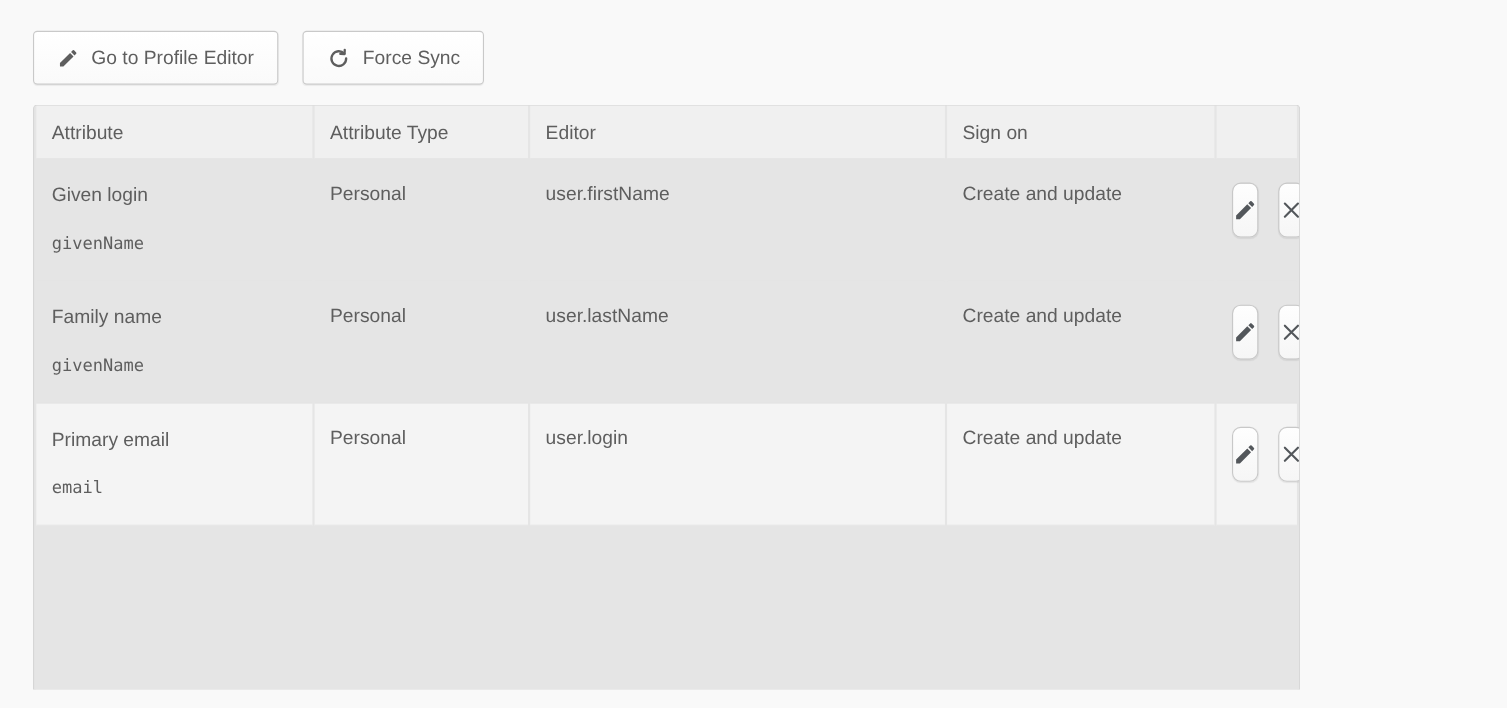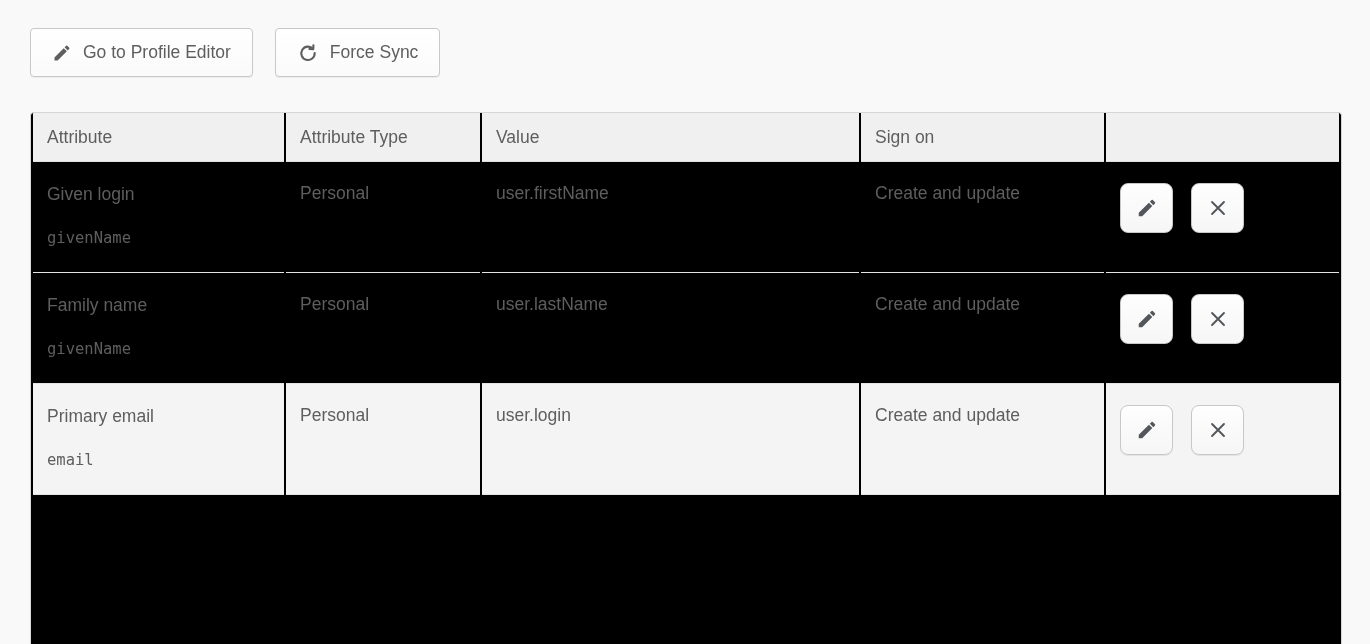--- a/index.html
+++ b/index.html
@@ -26,23 +26,23 @@
     height:49px;padding:0 21px;
     background:linear-gradient(#ffffff,#fafafa);
     border:1px solid #c9c9c9;border-radius:4px;
     box-shadow:0 1px 1px rgba(0,0,0,0.06);
     font-size:17.5px;color:var(--text);
     cursor:pointer;white-space:nowrap;
   }
   .btn svg{flex:0 0 auto}
   
   .table-wrap{
-    position:absolute;left:30px;top:112px;
-    width:1312px;height:532px;
-    background:#000000;
+    position:absolute;left:30px;top:95px;
+    width:1152px;height:532px;
+    background:#e5e5e5;
     border:1px solid #d6d6d6;border-bottom:none;
     border-radius:4px 4px 0 0;
     overflow:hidden;
   }
   table{
     width:100%;
     border-collapse:separate;border-spacing:2px 0;
     table-layout:fixed;
     font-size:17.5px;
   }
@@ -111,21 +111,21 @@
       <col class="c-attr">
         <col class="c-type">
         <col class="c-value">
         <col class="c-apply">
         <col>
     </colgroup>
     <thead>
       <tr>
         <th>Attribute</th>
         <th>Attribute Type</th>
-        <th>Value</th>
+        <th>Editor</th>
         <th>Sign on</th>
         <th></th>
       </tr>
     </thead>
     <tbody>
 
 
       <tr>
         <td>
           <span class="attr-label">Given login</span>

